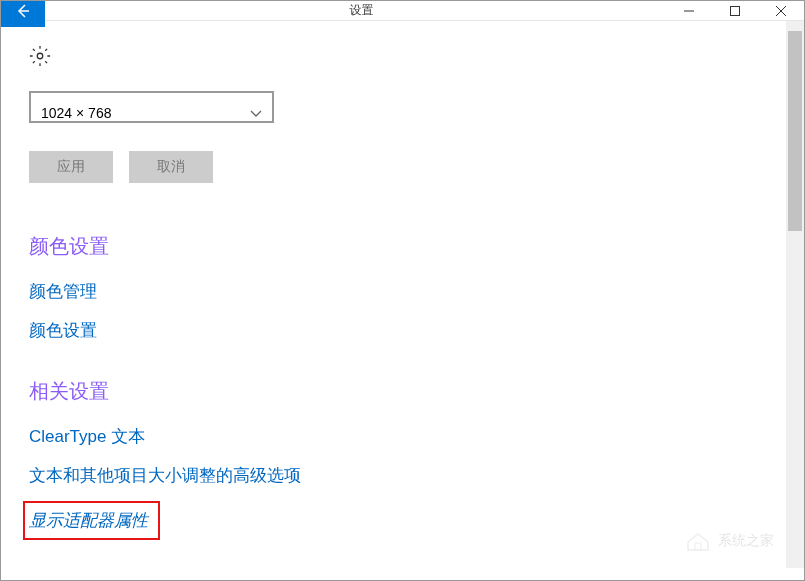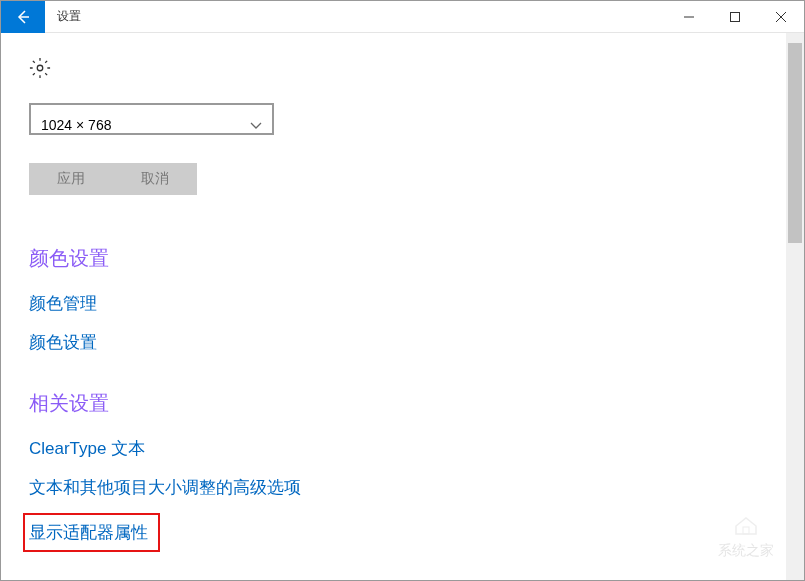--- a/index.html
+++ b/index.html
@@ -10,24 +10,25 @@
     }
     body {
       width: 805px;
       height: 581px;
       background: #fff;
       border: 1px solid #999;
       position: relative;
       overflow: hidden;
     }
     .titlebar {
-      height: 32px;
+      height: 20px;
       display: flex;
       align-items: center;
       border-bottom: 1px solid #e5e5e5;
+      text-align: center;
     }
     .back-button {
       width: 44px;
       height: 32px;
       background: #0078d7;
       display: flex;
       align-items: center;
       justify-content: center;
       cursor: pointer;
     }
@@ -88,21 +89,21 @@
       padding: 0 10px;
       cursor: pointer;
       margin-bottom: 28px;
       font-size: 14px;
     }
     .chevron {
       color: #666;
     }
     .button-row {
       display: flex;
-      gap: 0;
+      gap: 16px;
       margin-bottom: 50px;
     }
     .action-btn {
       width: 84px;
       height: 32px;
       background: #ccc;
       border: none;
       font-size: 14px;
       color: #777;
       cursor: default;
@@ -123,46 +124,46 @@
     }
     .section-block {
       margin-bottom: 36px;
     }
     .highlighted-link {
       display: inline-block;
       border: 2px solid #e61414;
       padding: 6px 10px 6px 4px;
       margin-left: -6px;
       margin-top: -2px;
+      font-style: italic;
     }
     .scrollbar {
       width: 18px;
       background: #f0f0f0;
       position: relative;
     }
     .scroll-thumb {
       position: absolute;
       top: 10px;
       right: 2px;
       width: 14px;
       height: 200px;
       background: #c2c2c2;
     }
     .watermark {
       position: absolute;
       right: 30px;
-      bottom: 20px;
+      bottom: 28px;
       opacity: 0.25;
       font-size: 14px;
       color: #999;
       pointer-events: none;
       display: flex;
       align-items: center;
       gap: 6px;
-      flex-direction: column;
     }
   </style>
 </head>
 <body>
 
 <div class="titlebar">
   <div class="back-button">
     <svg viewBox="0 0 16 16">
       <path d="M10 2 L4 8 L10 14" stroke="#fff" stroke-width="1.5" fill="none"></path>
       <line x1="4" y1="8" x2="14" y2="8" stroke="#fff" stroke-width="1.5"></line>

